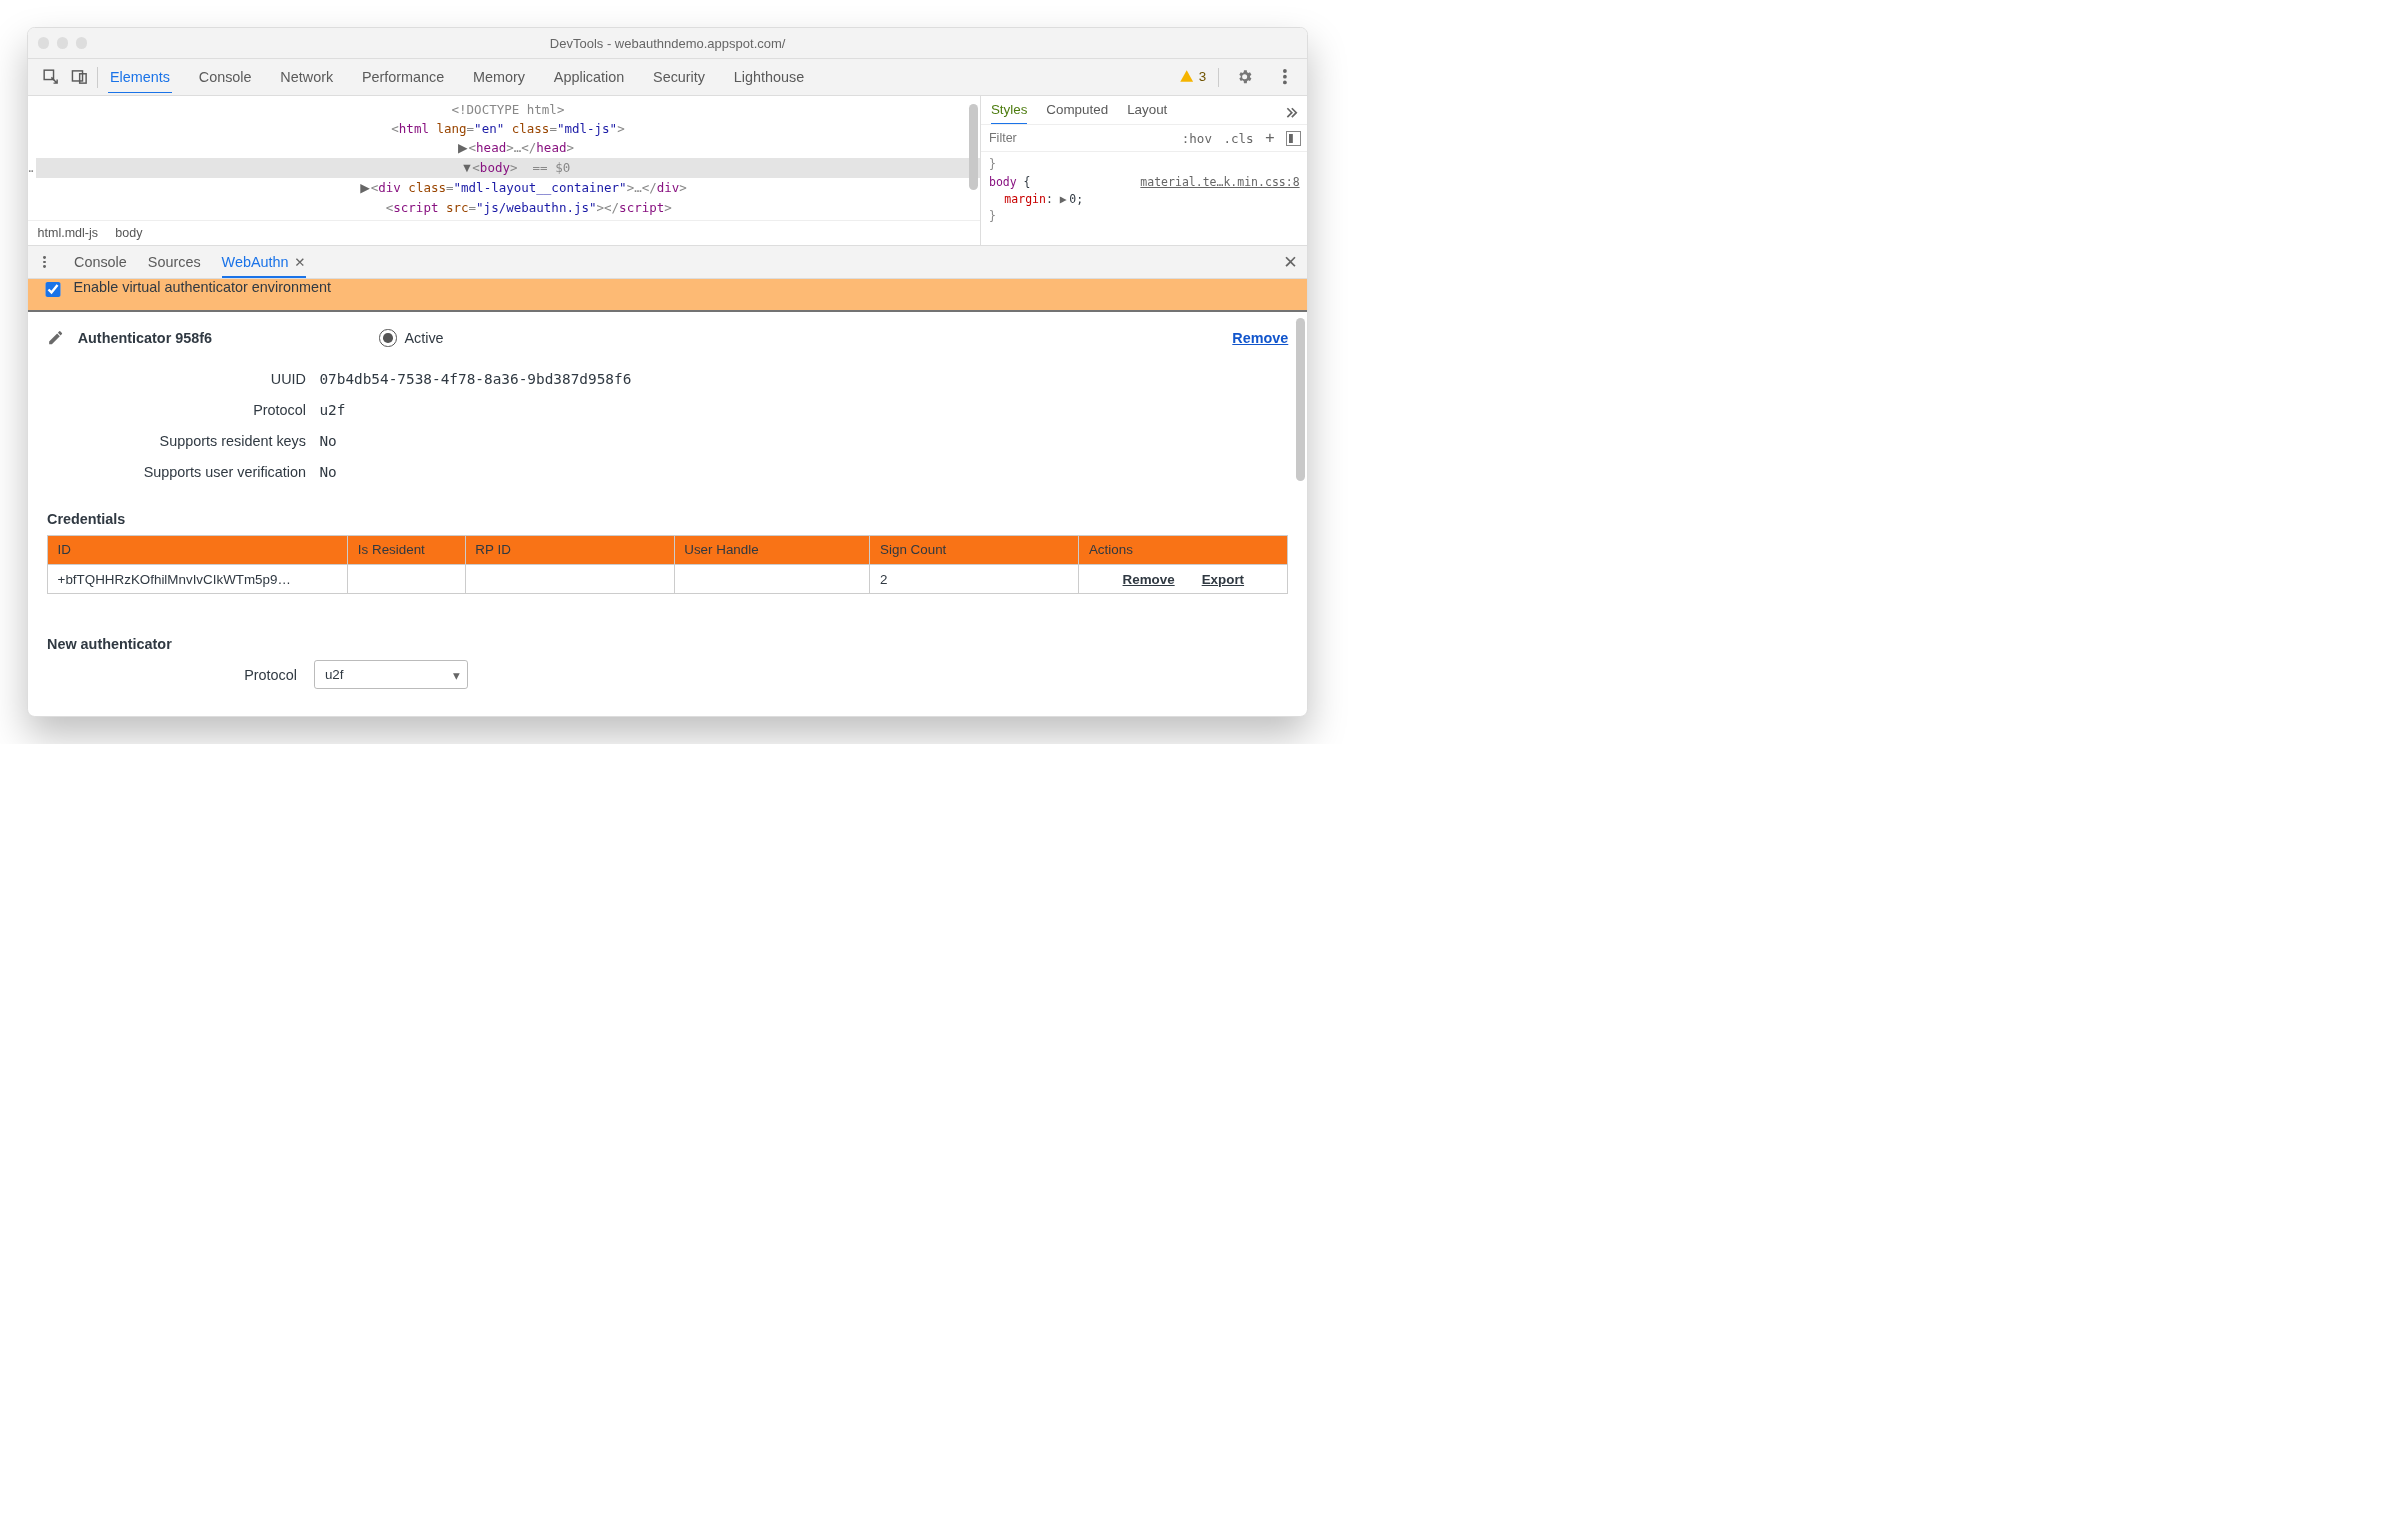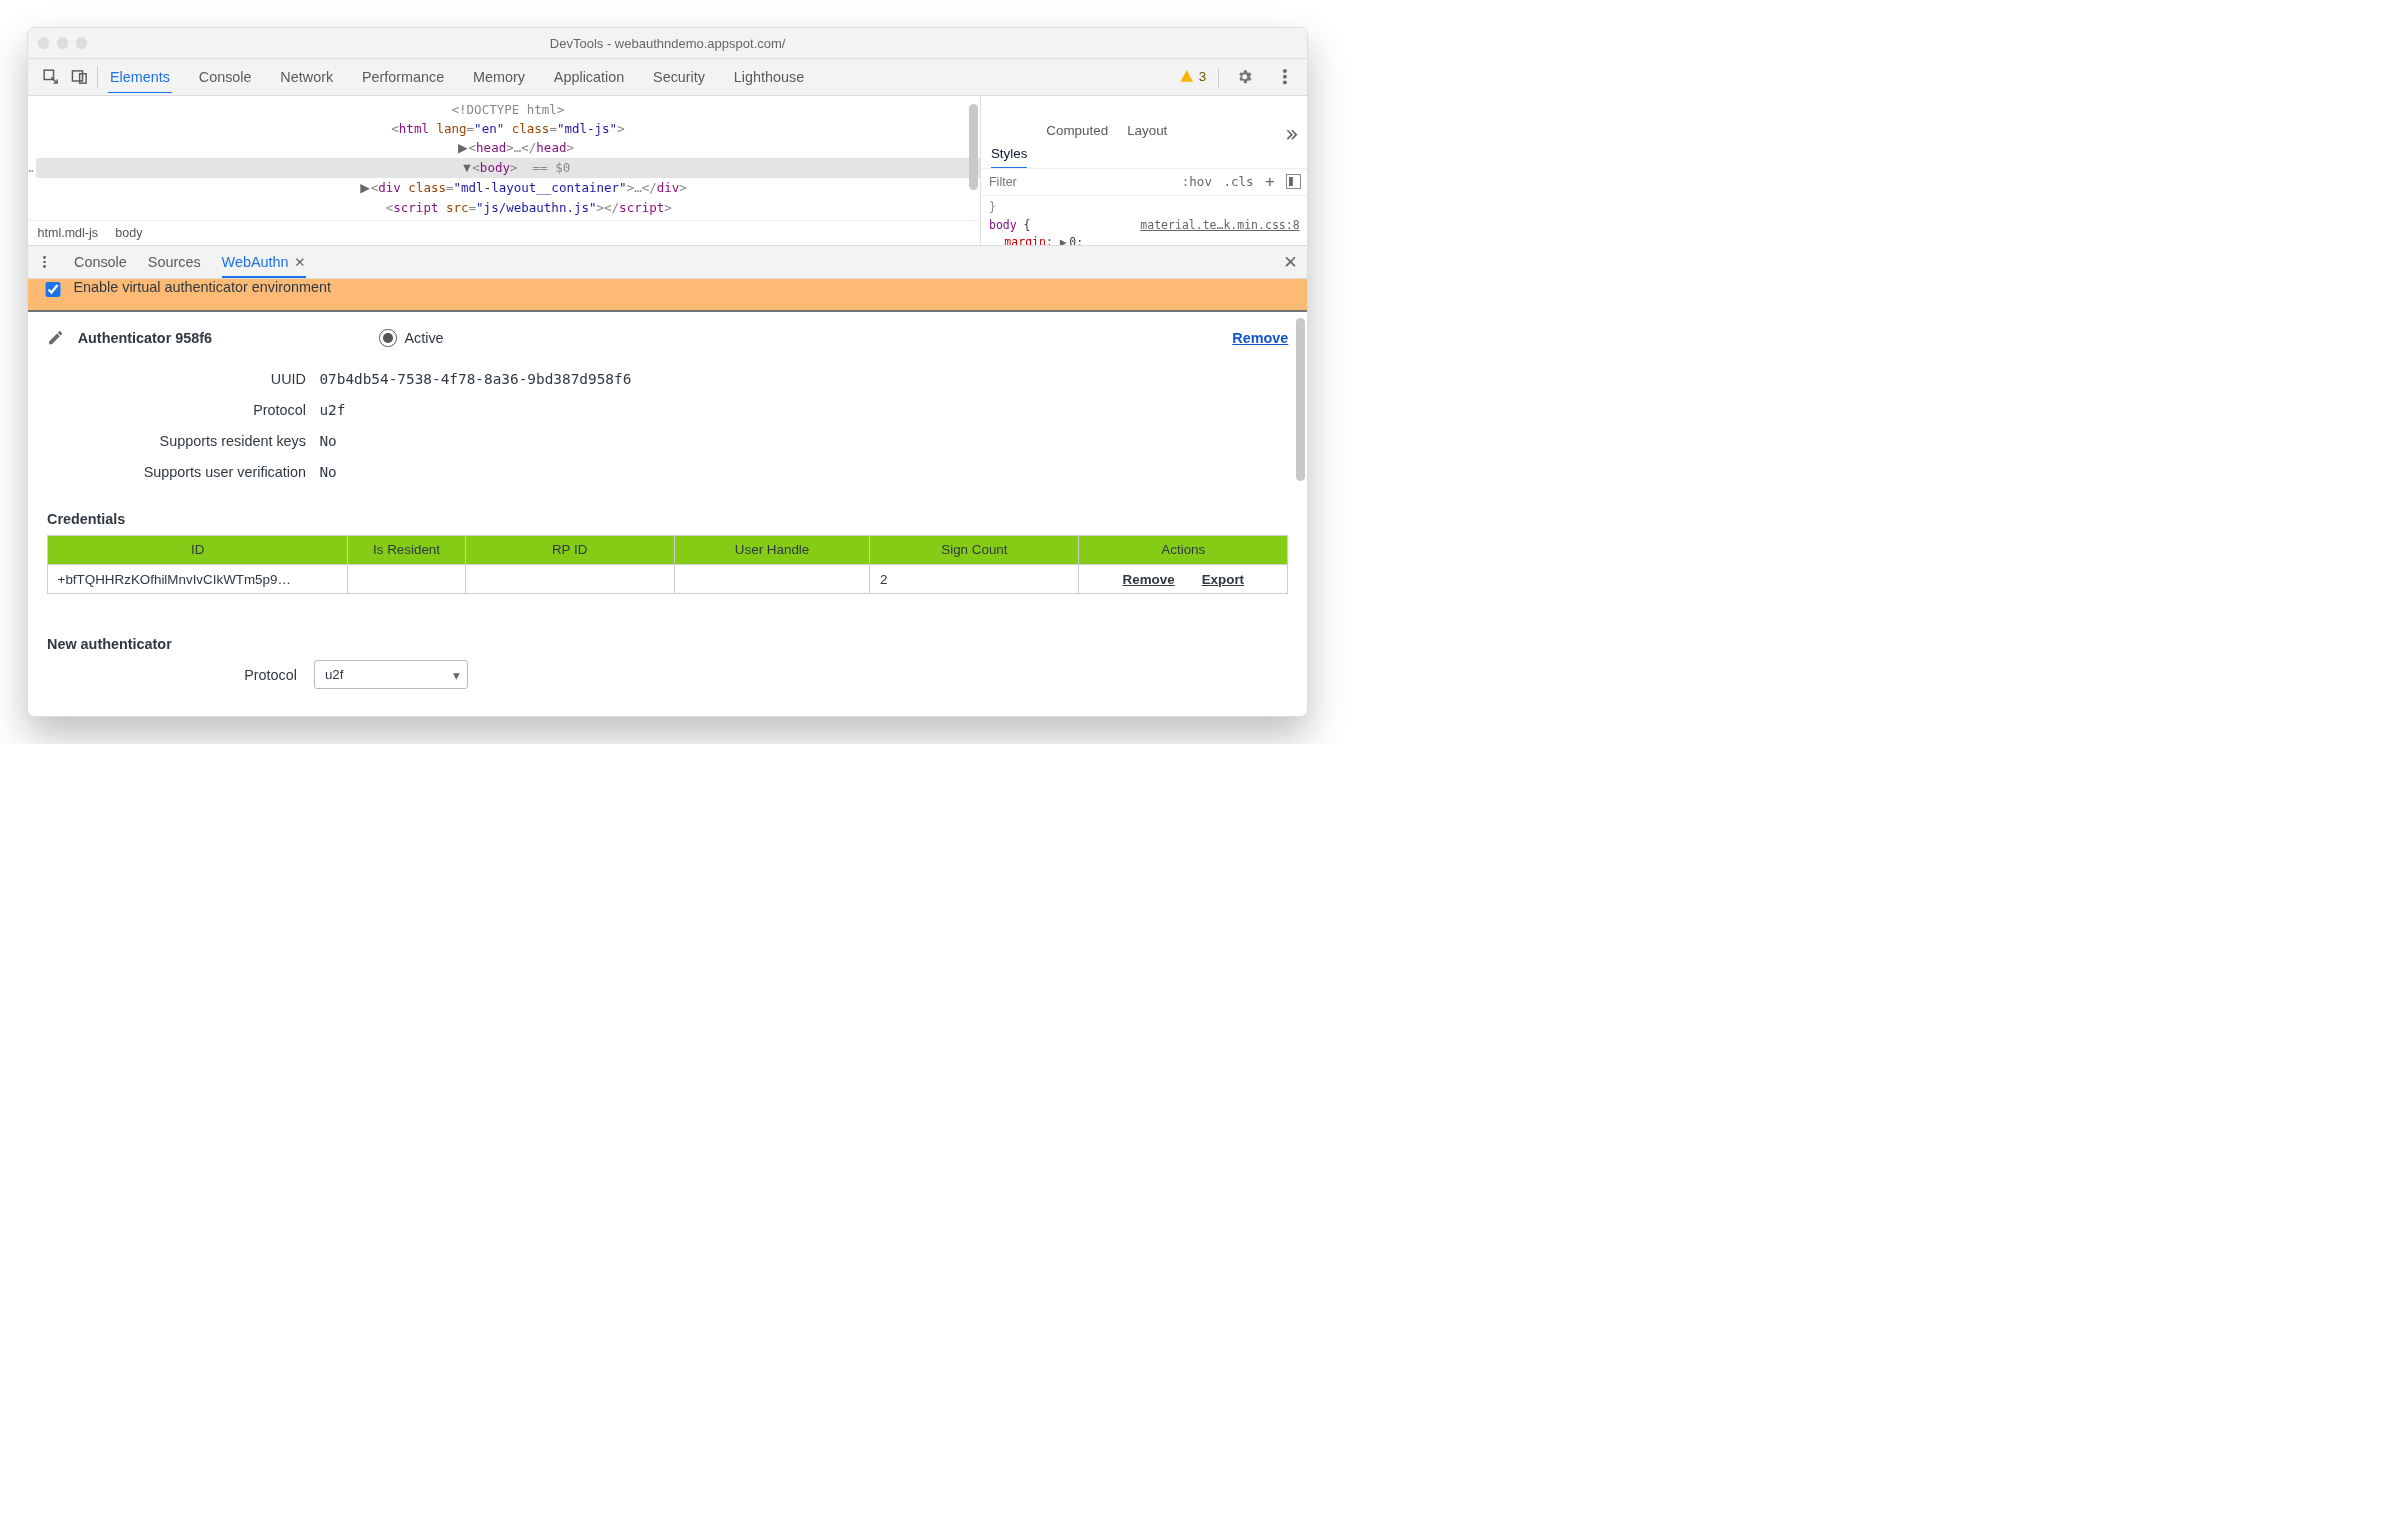--- a/index.html
+++ b/index.html
@@ -79,21 +79,21 @@
     font-family: -apple-system, sans-serif;
     border-top:1px solid #eee; width:100%;
   }
   .breadcrumb-bar span { color:#555;}
   
   .styles-panel { width:327px; border-left:1px solid #ddd; display:flex; flex-direction:column; font-size:13.4px;}
   .styles-tabs {
     display:flex; gap:19px; padding:5.8px 9.6px 0; border-bottom:1px solid #eee; color:#5a5a5a;
     align-items:center;
   }
-  .styles-tabs .st.active{ color:#0f172a; border-bottom:1.9px solid #1a73e8; padding-bottom:5.8px;margin-top:44px;}
+  .styles-tabs .st.active{ color:#4d7c0f; border-bottom:1.9px solid #1a73e8; padding-bottom:5.8px;}
   .styles-tabs .st{ padding-bottom:7.7px;}
   .styles-tabs .more{ margin-left:auto;}
   .styles-filter {
     display:flex; align-items:center; border-bottom:1px solid #eee;
     font-size:12.5px; height:27px;
   }
   .styles-filter input {
     flex:1; border:none; outline:none; padding:3.8px 7.7px; color:#666; font-size:12.5px;
   }
   .styles-filter .pill { padding:0 5.8px; color:#666; font-family:Menlo, monospace;}
@@ -130,21 +130,21 @@
   .remove-link{ margin-left:auto; color:#1155cc; text-decoration:underline; font-weight:600;}
 
   .props { margin:17.3px 0 3.8px 38px;}
   .prow { display:flex; align-items:center; gap:13.4px; line-height:31px;}
   .prow .plabel { width:221px; text-align:right; color:#303942;}
   .prow .pval { font-family:Menlo,Consolas,monospace;}
 
   .sec-title { font-weight:700; margin-top:23px; margin-bottom:7.7px;}
   table.cred { width:100%; border-collapse:collapse; font-size:13.4px;}
   table.cred th, table.cred td { border:1px solid #ccc; padding:6.7px 9.6px; text-align:left;}
-  table.cred th { background:#84cc16; font-weight:400; color:#303942;text-align:center;}
+  table.cred th { background:#f97316; font-weight:400; color:#303942;}
   table.cred .act-link { text-decoration:underline; font-weight:600; margin-right:27px; color:#303942;}
   table.cred td.actions{ text-align:center;}
 
   .na-row { display:flex; align-items:center; gap:17.3px; margin-top:7.7px;}
   .na-row .plabel{ width:250px; text-align:right;}
   .na-select { position:relative; width:154px; height:29px; border:1px solid #bbb; border-radius:2.9px; background:#fff; display:flex; align-items:center; padding:0 9.6px; font-size:13.4px;}
   .na-select .caret{ position:absolute; right:7.7px; top:50%; transform:translateY(-50%); color:#666;}
 
   svg { display:block; }
 </style>

